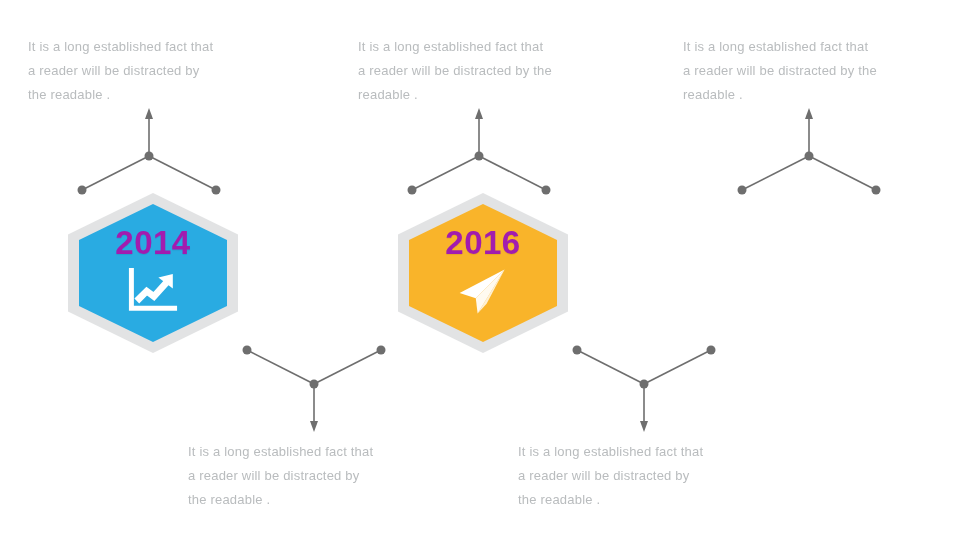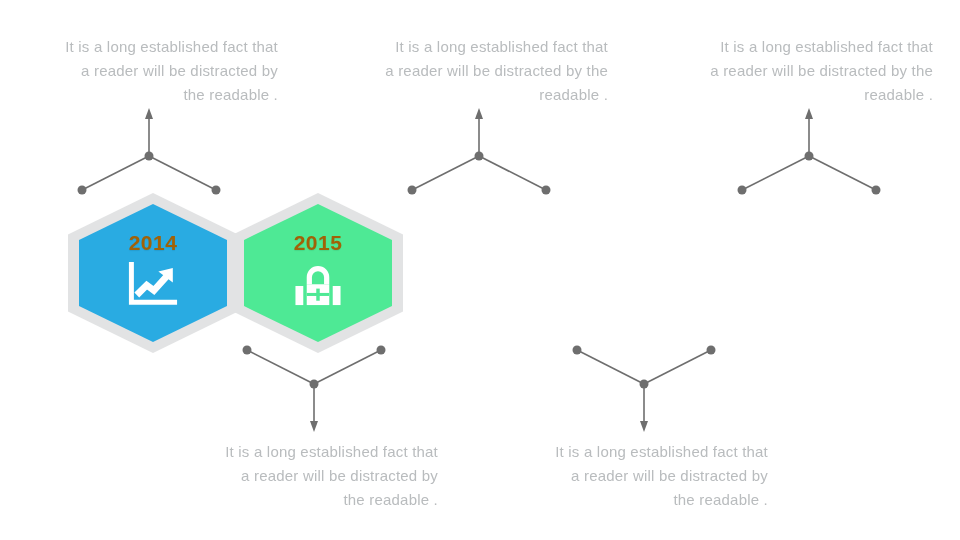--- a/index.html
+++ b/index.html
@@ -9,23 +9,23 @@
     font-family:"Liberation Sans", sans-serif;
     overflow:hidden;
     position:relative;
   }
   .stage{position:absolute;inset:0;}
 
   
   .callout{
     position:absolute;
     width:250px;
-    text-align:right;
+    text-align:left;
     color:#b9bcbe;
-    font-size:15px;
+    font-size:13px;
     line-height:24px;
     letter-spacing:.2px;
     white-space:pre-line;
     font-family:"Liberation Sans", sans-serif;
   }
 
   
   .connector{position:absolute;pointer-events:none;}
 
   
@@ -50,22 +50,22 @@
     width:170px;height:160px;
     display:flex;
     flex-direction:column;
     align-items:center;
     justify-content:center;
     gap:4px;
   }
   .hex-content.label-above{flex-direction:column;}
   .hex-content.label-below{flex-direction:column-reverse;}
   .hex-year{
-    color:#a16207;
-    font-size:21px;
+    color:#a21caf;
+    font-size:33px;
     font-weight:bold;
     letter-spacing:.5px;
     line-height:1;
     text-shadow:0 1px 1px rgba(0,0,0,.08);
   }
   .hex-icon{
     width:62px;height:58px;
     display:flex;align-items:center;justify-content:center;
   }
   .hex-icon svg{display:block;}
@@ -153,34 +153,31 @@
         <svg viewBox="0 0 64 60" width="58" height="54">
           <path d="M8 6 L8 48 L56 48" fill="none" stroke="#ffffff" stroke-width="5.5" stroke-linecap="square"></path>
           <path d="M14 40 L25 29 L33 35 L50 16" fill="none" stroke="#ffffff" stroke-width="7.5" stroke-linejoin="miter" stroke-linecap="butt"></path>
           <polygon points="54,10 54,26 38,14" fill="#ffffff"></polygon>
         </svg>
       </div>
       <div class="hex-year">2014</div>
     </div>
   </div>
 
-  <div class="hex-wrap" style="left:233px;top:193px;">
+
+  <div class="hex-wrap" style="left:398px;top:193px;">
     <div class="hex-frame"></div>
-    <div class="hex-fill" style="background: rgb(78, 233, 149);"></div>
-    <div class="hex-content label-above">
-      <div class="hex-year">2015</div>
+    <div class="hex-fill" style="background: rgb(249, 180, 42);"></div>
+    <div class="hex-content label-below">
       <div class="hex-icon">
-        <svg viewBox="0 0 64 60" width="56" height="52">
-          <path d="M22 28 L22 20 a10 10 0 0 1 20 0 L42 28" fill="none" stroke="#ffffff" stroke-width="6"></path>
-          <rect x="6" y="30" width="9" height="22" fill="#ffffff"></rect>
-          <rect x="49" y="30" width="9" height="22" fill="#ffffff"></rect>
-          <rect x="19" y="28" width="26" height="24" fill="#ffffff"></rect>
-          <rect x="19" y="38" width="26" height="3.5" fill="#4ee995"></rect>
-          <rect x="30" y="33" width="4" height="14" fill="#4ee995"></rect>
+        <svg viewBox="0 0 64 60" width="58" height="54">
+          <polygon points="56,5 6,31 24,37" fill="#ffffff"></polygon>
+          <polygon points="56,5 24,37 26,54" fill="#ffffff" opacity="0.93"></polygon>
+          <polygon points="56,5 26,54 36,43" fill="#ffffff" opacity="0.8"></polygon>
         </svg>
       </div>
+      <div class="hex-year">2016</div>
     </div>
   </div>
-
 
 
 
 </div>
 
 </body></html>

